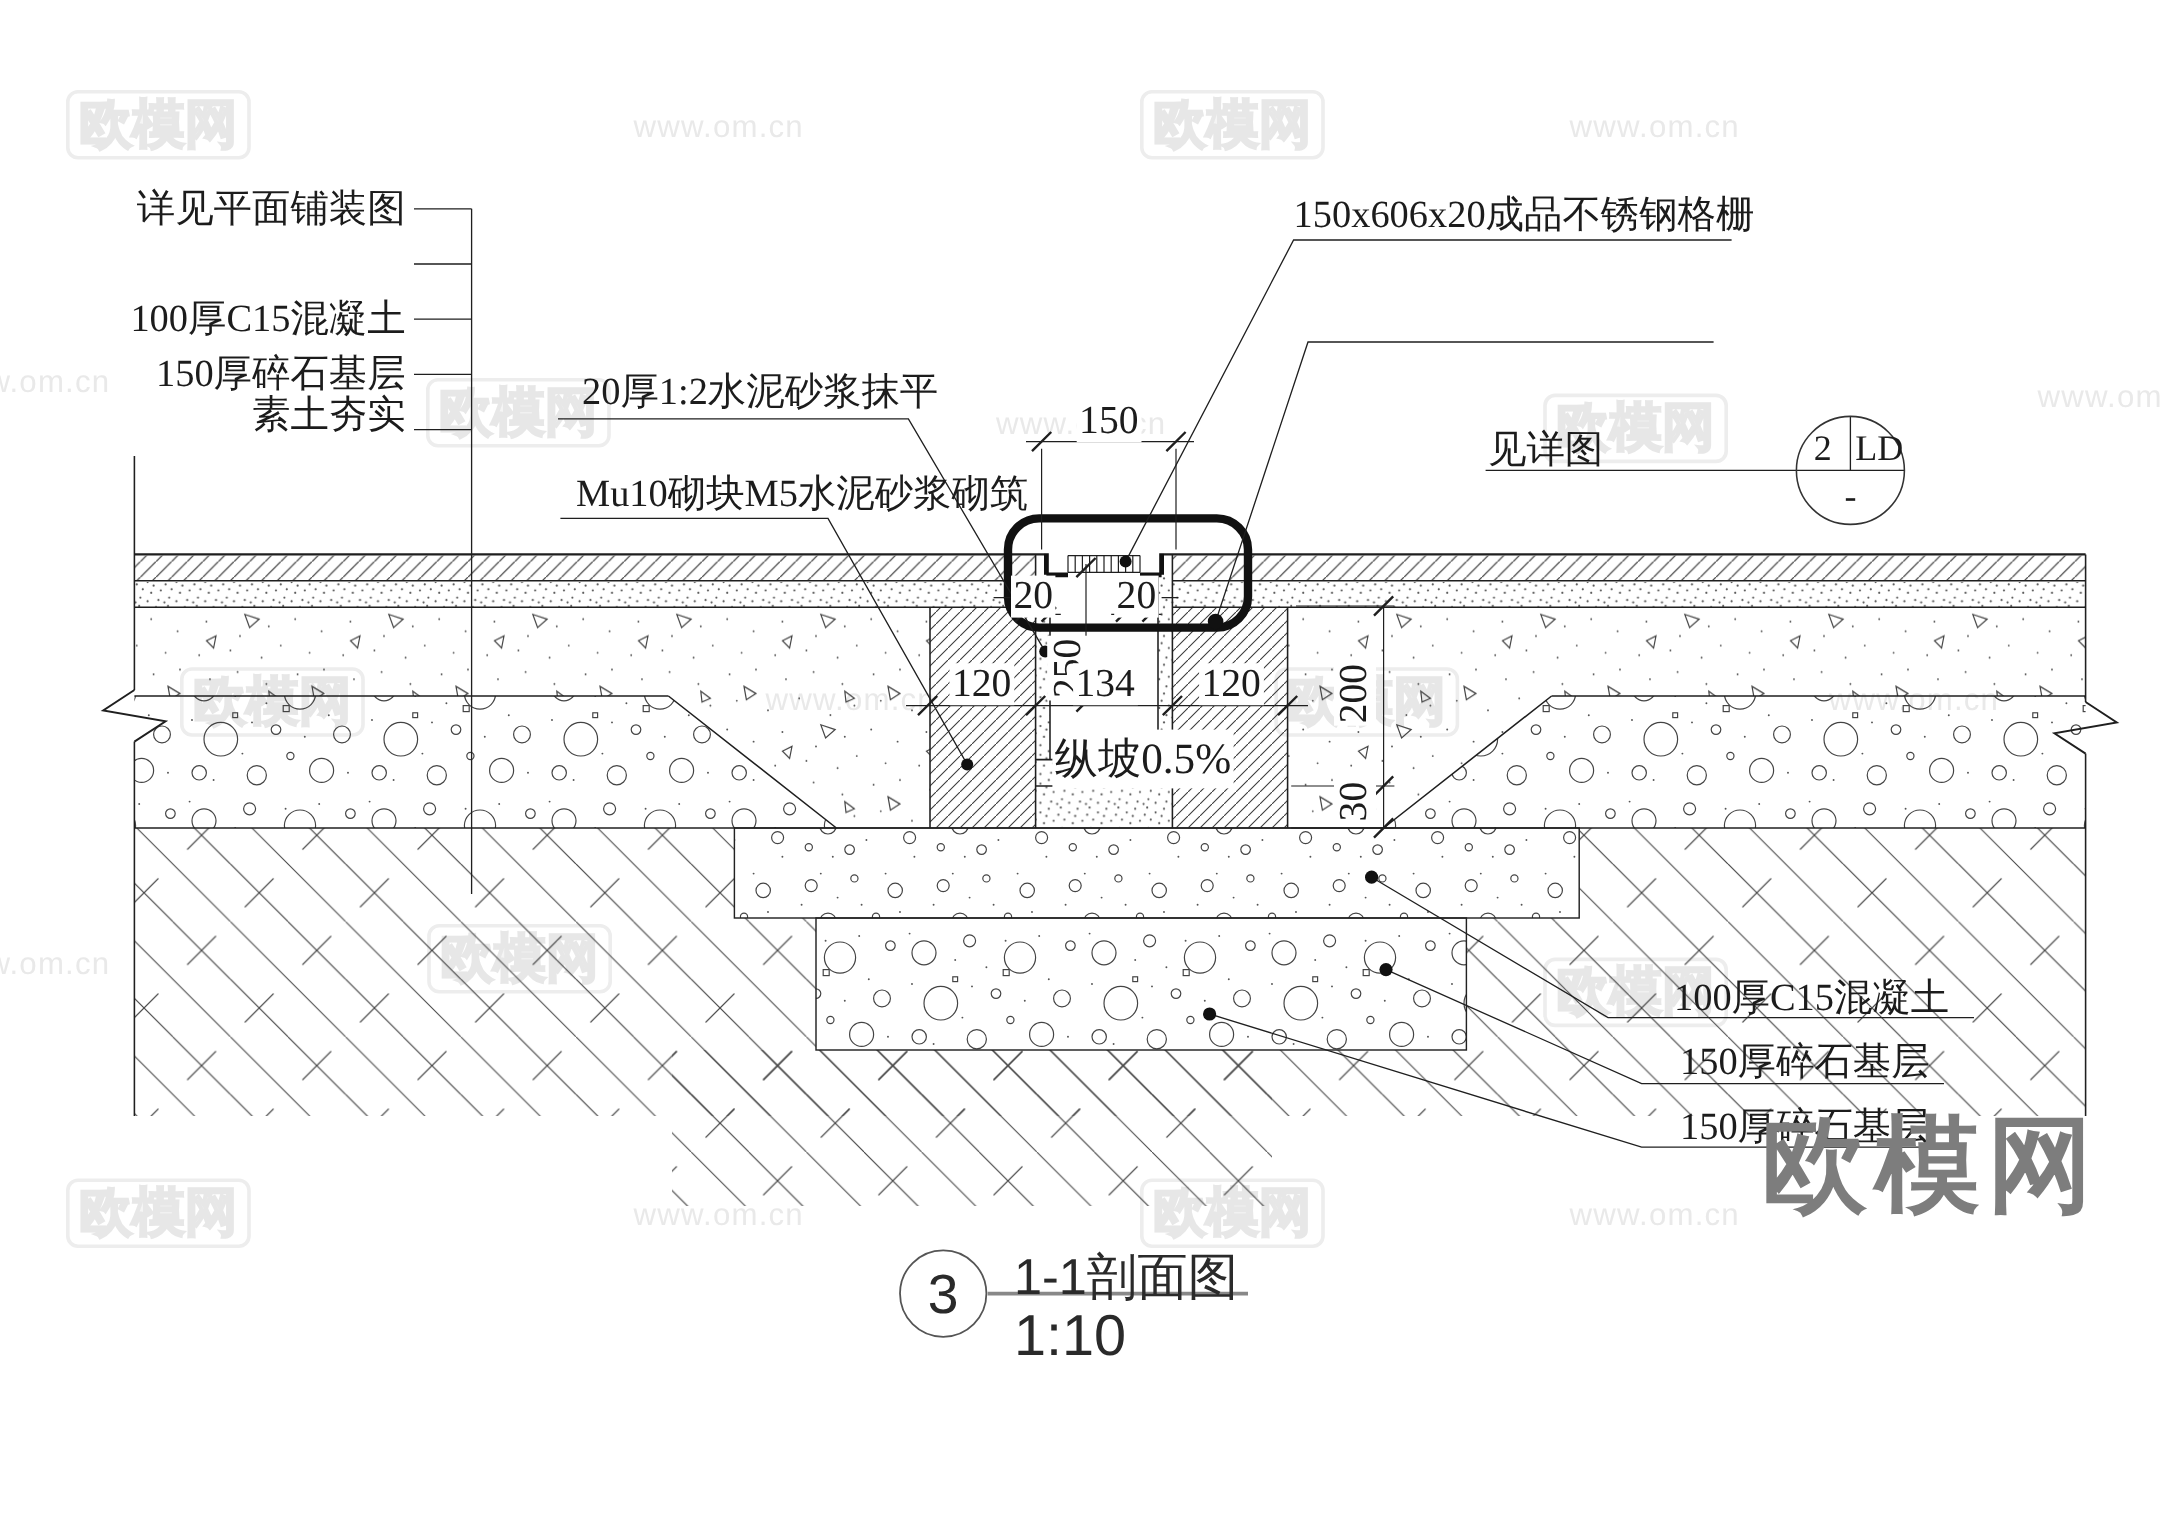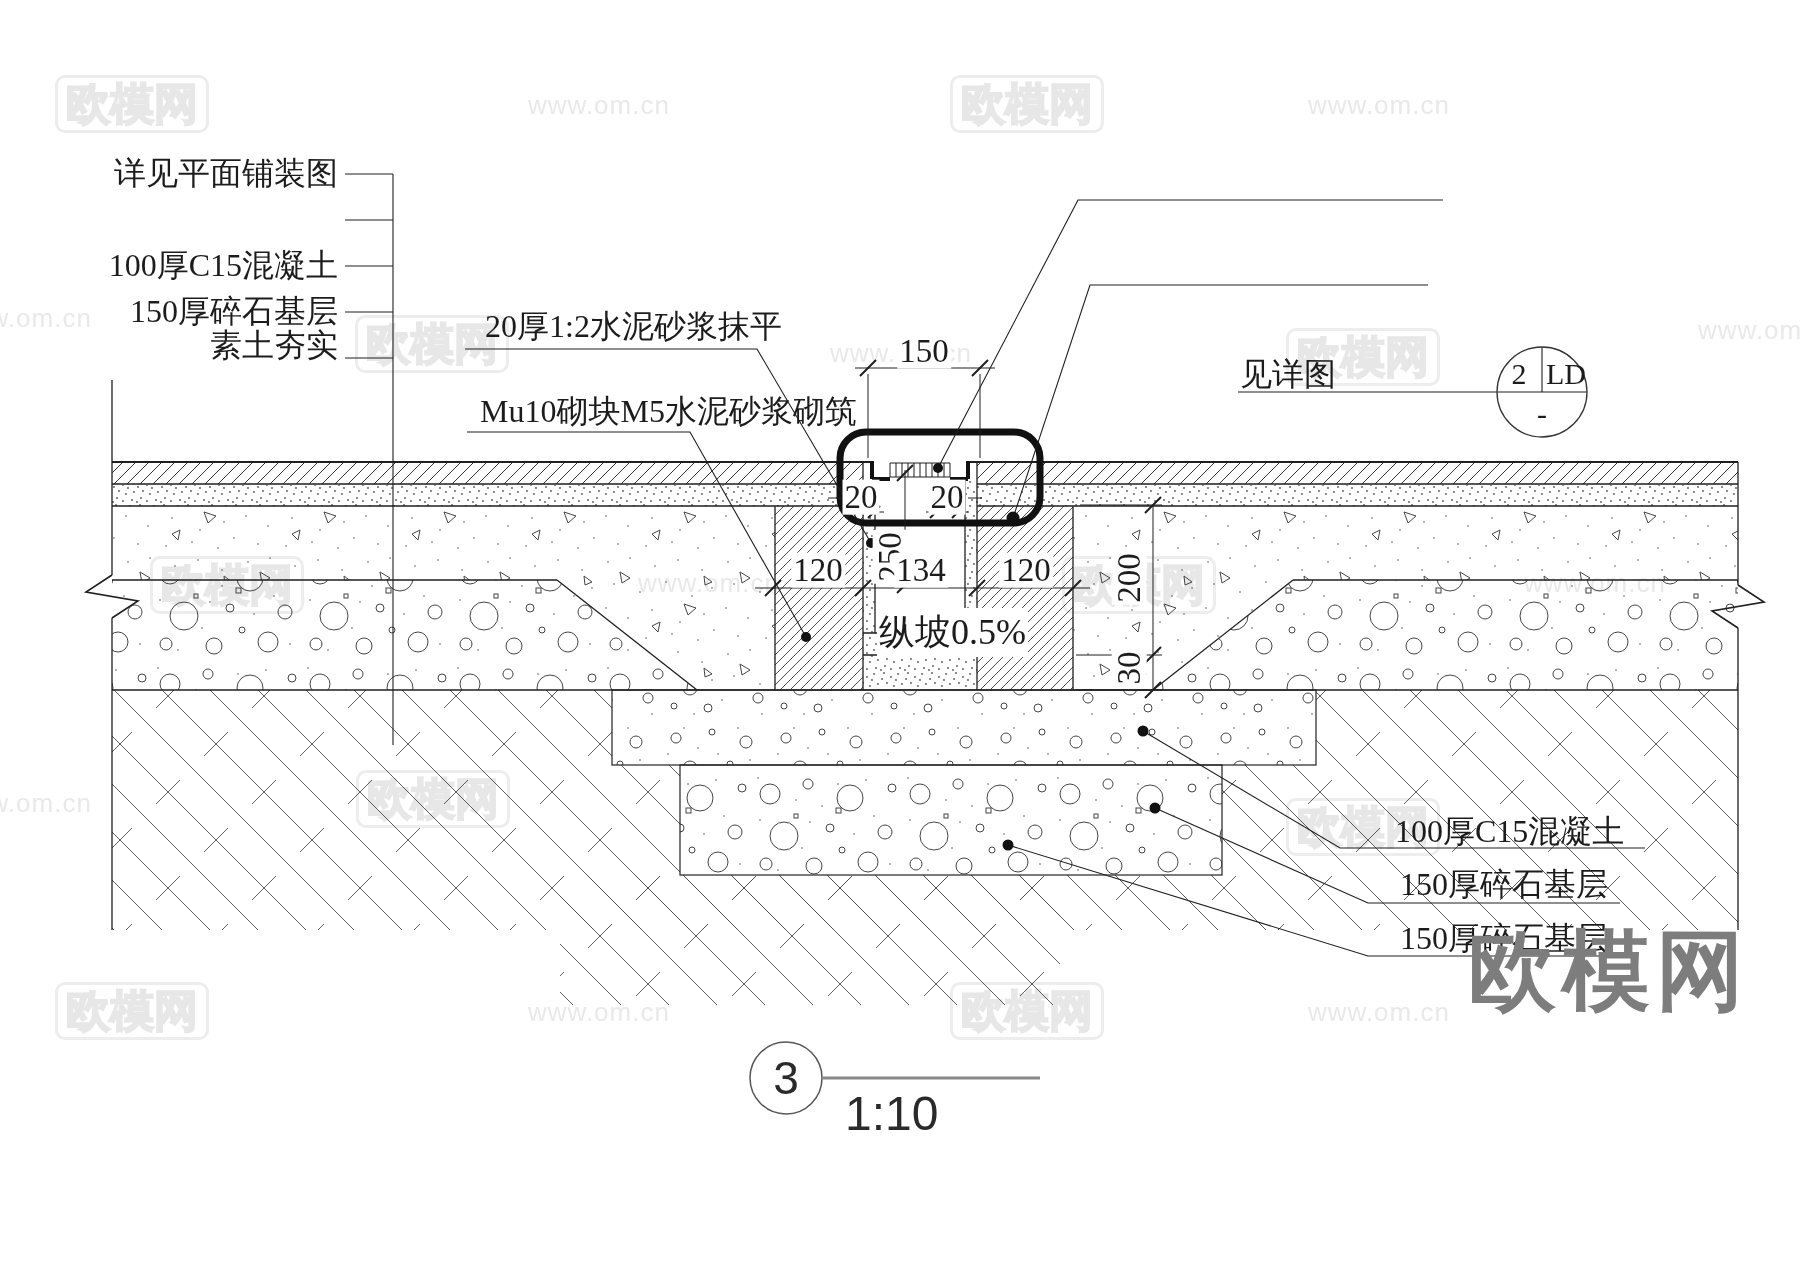--- a/index.html
+++ b/index.html
@@ -263,20 +263,21 @@
       <circle cx="786" cy="1078" r="36" fill="none" stroke="#555" stroke-width="1.5"></circle>
       <path d="M823,1078 H1040" stroke="#888" stroke-width="3" fill="none"></path>
     </g>
   </svg>
 
   <div class="t cjk stack" style="top:152px">详见平面铺装图</div>
   <div class="t cjk stack" style="top:244px">100厚C15混凝土</div>
   <div class="t cjk stack" style="top:290px">150厚碎石基层</div>
   <div class="t cjk stack" style="top:324px">素土夯实</div>
 
+  <div class="t cjk" style="left:1078px;top:157px">150x606x20成品不锈钢格栅</div>
   <div class="t cjk" style="left:1240px;top:353px">见详图</div>
   <div class="t cjk" style="left:485px;top:305px">20厚1:2水泥砂浆抹平</div>
   <div class="t cjk" style="left:480px;top:390px">Mu10砌块M5水泥砂浆砌筑</div>
   <div class="t" style="left:877px;top:608px;font-size:36px;background:#fff;padding:0 2px">纵坡0.5%</div>
   <div class="t cjk" style="left:1395px;top:810px">100厚C15混凝土</div>
   <div class="t cjk" style="left:1400px;top:863px">150厚碎石基层</div>
   <div class="t cjk" style="left:1400px;top:917px">150厚碎石基层</div>
 
   <div class="t bubble-txt ctr" style="left:1519px;top:374px">2</div>
   <div class="t bubble-txt ctr" style="left:1566px;top:374px">LD</div>
@@ -286,16 +287,17 @@
   <div class="t dim ctr" style="left:861px;top:497px">20</div>
   <div class="t dim ctr" style="left:947px;top:497px">20</div>
   <div class="t dim ctr" style="left:818px;top:570px">120</div>
   <div class="t dim rot" style="left:890px;top:557px">250</div>
   <div class="t dim ctr" style="left:921px;top:570px">134</div>
   <div class="t dim ctr" style="left:1026px;top:570px">120</div>
   <div class="t dim rot" style="left:1129px;top:578px">200</div>
   <div class="t dim rot" style="left:1129px;top:668px">30</div>
 
   <div class="t title-sans ctr" style="left:786px;top:1078px;font-size:46px">3</div>
+  <div class="t title-sans" style="left:845px;top:1036px;font-size:42px">1-1剖面图</div>
   <div class="t title-sans" style="left:845px;top:1086px;font-size:48px">1:10</div>
 
   <div class="brand" style="left:1468px;top:912px">欧模网</div>
 </div>
 
 </body></html>

